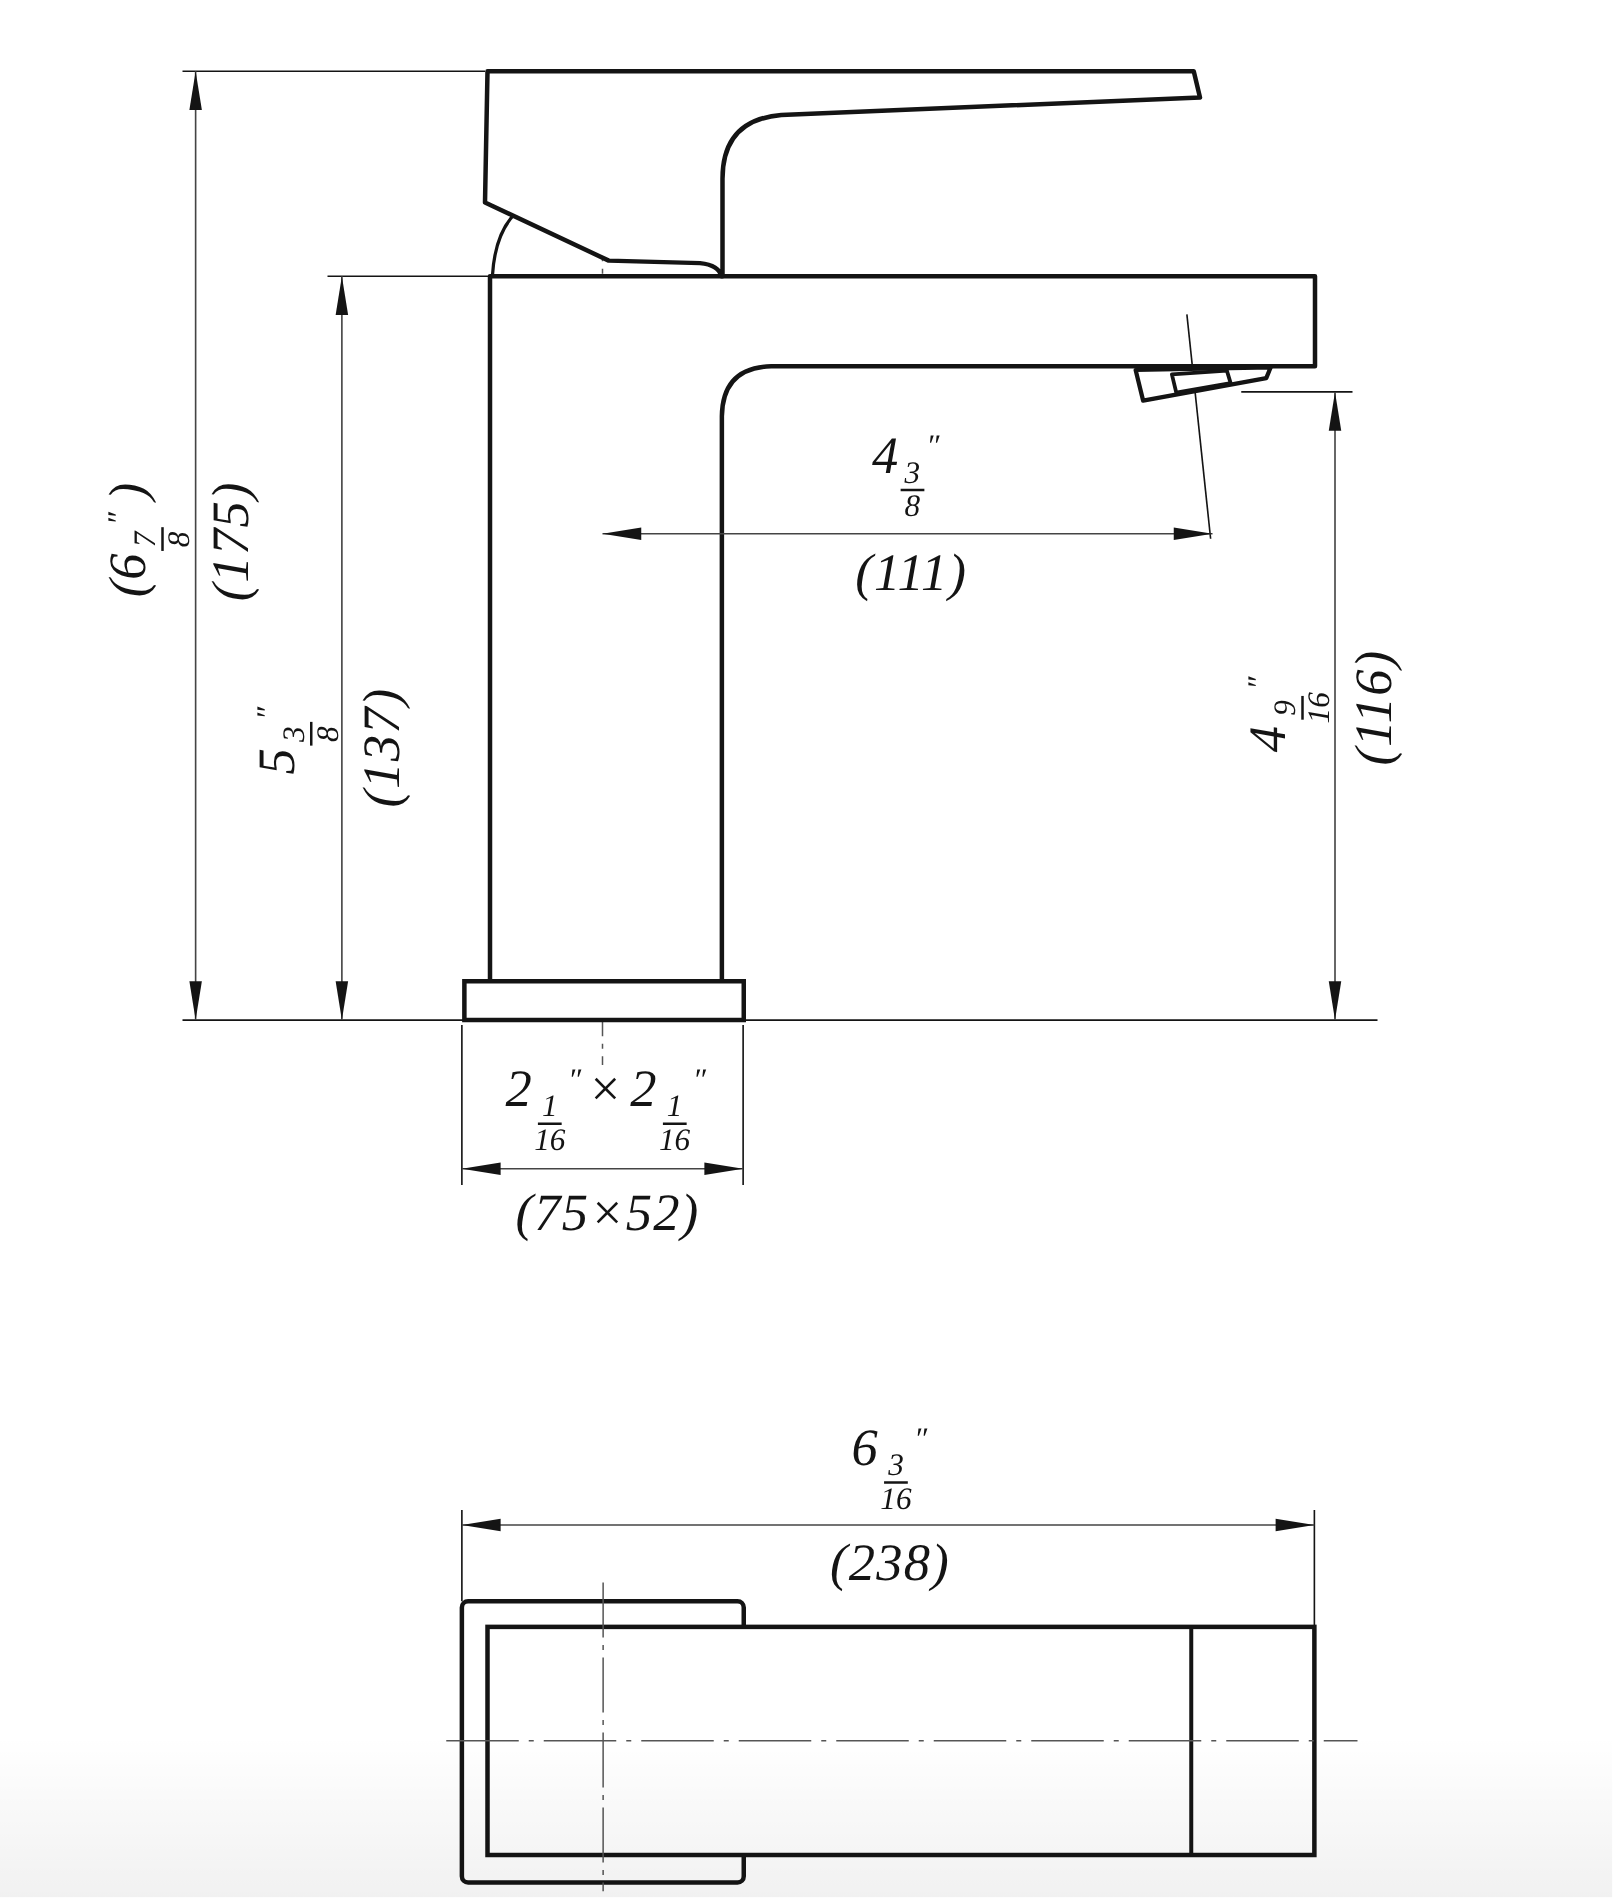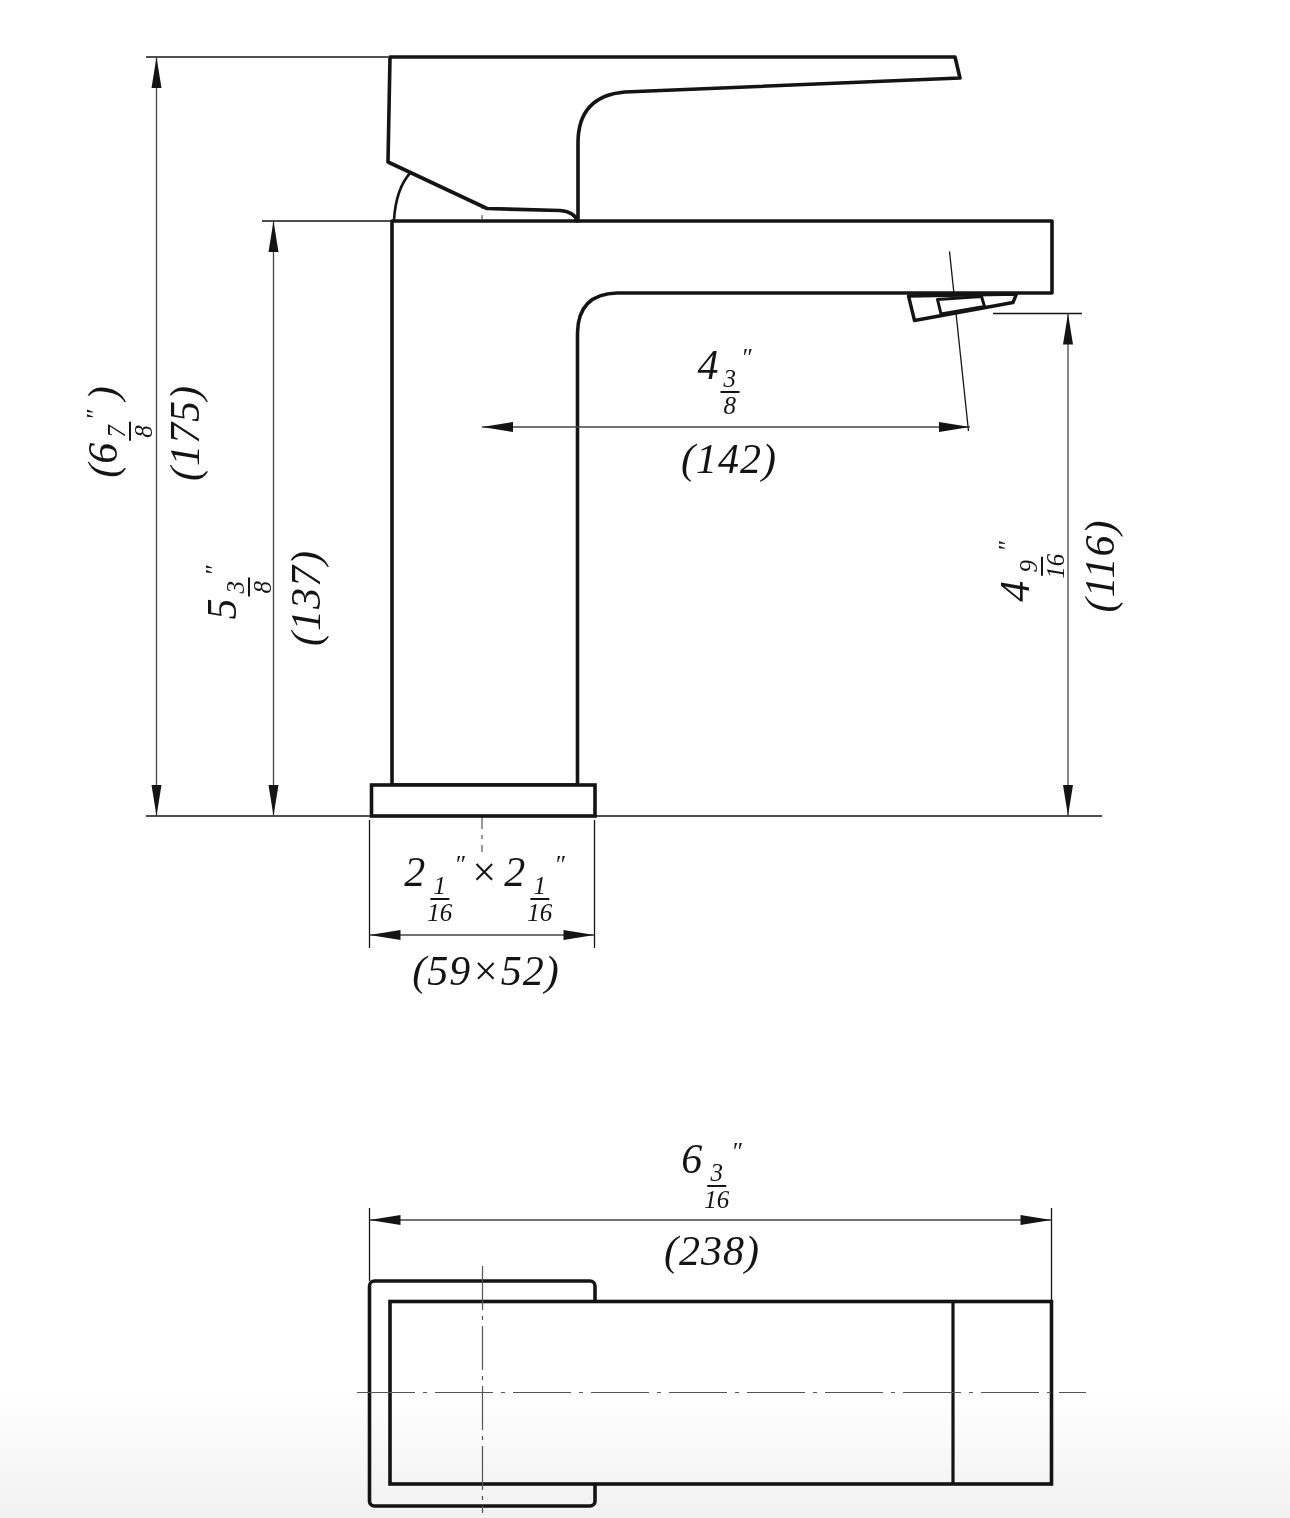--- a/index.html
+++ b/index.html
@@ -133,40 +133,40 @@
       </span><span class="unit">″</span><span></span>
   </div>
   <div class="label rot dim-mm" style="left:306px;top:598px">(137)</div>
 
   <div class="label dim-in" style="left:724px;top:381px">
     <span></span><span>4</span><span class="frac">
         <span class="num">3</span>
         <span class="den">8</span>
       </span><span class="unit">″</span><span></span>
   </div>
-  <div class="label dim-mm" style="left:729px;top:459px">(142)</div>
+  <div class="label dim-mm" style="left:729px;top:459px">(111)</div>
 
   <div class="label rot dim-in" style="left:1031px;top:572px">
     <span></span><span>4</span><span class="frac">
         <span class="num">9</span>
         <span class="den">16</span>
       </span><span class="unit">″</span><span></span>
   </div>
   <div class="label rot dim-mm" style="left:1100px;top:566px">(116)</div>
 
   <div class="label dim-in" style="left:484px;top:888px">
     <span>2</span><span class="frac">
         <span class="num">1</span>
         <span class="den">16</span>
       </span><span class="unit">″</span><span class="sep">×</span><span>2</span><span class="frac">
         <span class="num">1</span>
         <span class="den">16</span>
       </span><span class="unit">″</span>
   </div>
-  <div class="label dim-mm" style="left:486px;top:971px">(59×52)</div>
+  <div class="label dim-mm" style="left:486px;top:971px">(75×52)</div>
 
   <div class="label dim-in" style="left:711px;top:1175px">
     <span></span><span>6</span><span class="frac">
         <span class="num">3</span>
         <span class="den">16</span>
       </span><span class="unit">″</span><span></span>
   </div>
   <div class="label dim-mm" style="left:712px;top:1251px">(238)</div>
 
   <div class="bottom-shade"></div>

